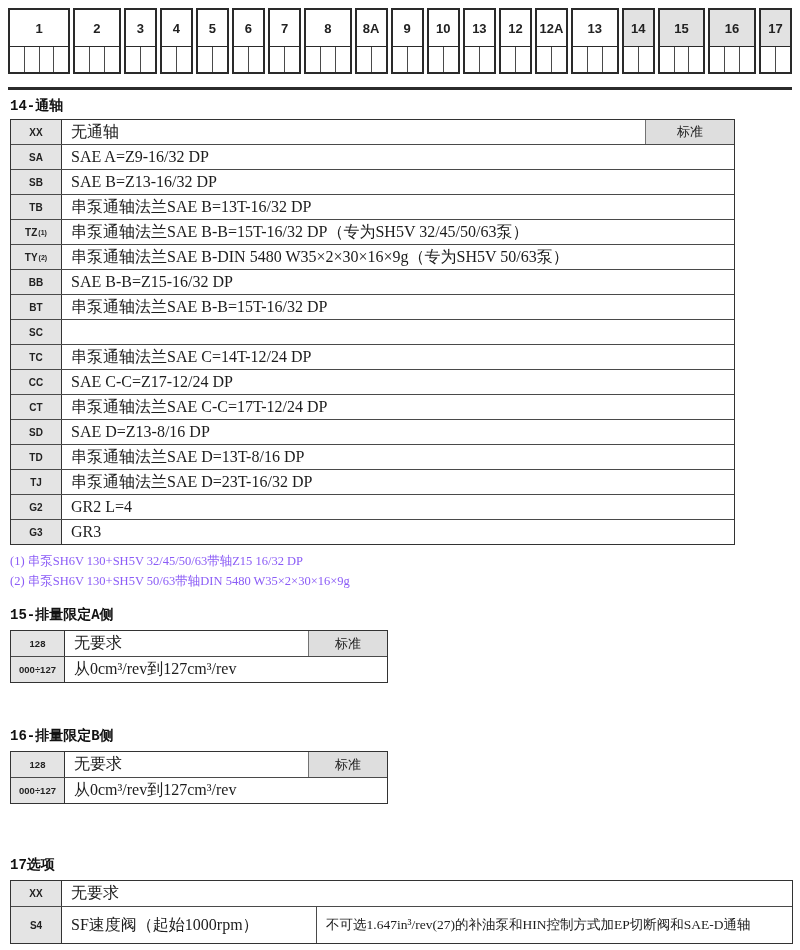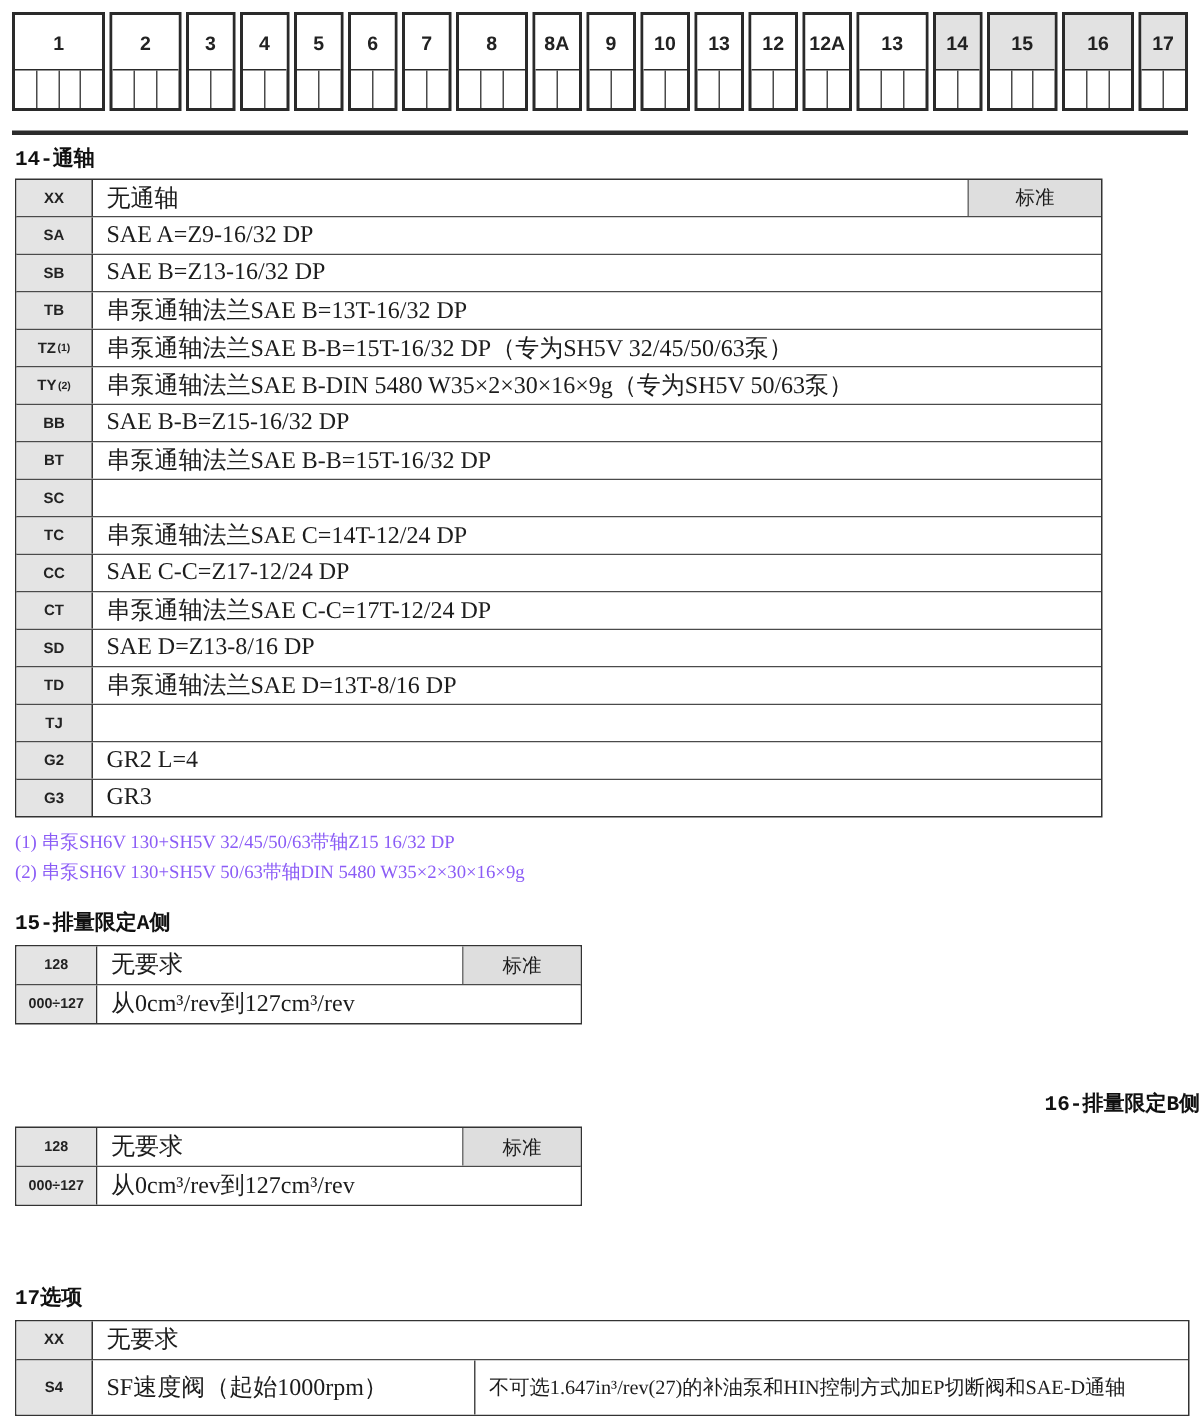--- a/index.html
+++ b/index.html
@@ -37,21 +37,21 @@
   .sec-14{margin-top:7px;}
   .sec-14 .tbl{width:723px;}
   .sec-14 .row{height:24px;}
   .sec-14 .cell-code{width:50px;}
   .sec-14 .cell-badge{width:88px;}
 
   .footnotes{margin-top:6px;}
   .footnote{font-size:12.5px;line-height:20px;color:#8b5cf6;}
 
   .sec-15{margin-top:15px;}
-  .sec-16{margin-top:44px;text-align:right;}
+  .sec-16{margin-top:44px;}
   .sec-15 .tbl,.sec-16 .tbl{width:376px;margin-top:6px;}
   .sec-15 .row,.sec-16 .row{height:25px;}
   .sec-15 .cell-code,.sec-16 .cell-code{width:53px;font-size:9.5px;}
   .sec-15 .cell-badge,.sec-16 .cell-badge{width:78px;}
 
   .sec-17{margin-top:52px;}
   .sec-17 .tbl{width:781px;margin-top:6px;}
   .sec-17 .row{height:25px;}
   .sec-17 .row.has-note{height:36px;}
   .sec-17 .cell-code{width:50px;}
@@ -259,20 +259,21 @@
           <div class="row">
             <div class="cell-code">SD</div>
             <div class="cell-desc">SAE D=Z13-8/16 DP</div>
           </div>
           <div class="row">
             <div class="cell-code">TD</div>
             <div class="cell-desc">串泵通轴法兰SAE D=13T-8/16 DP</div>
           </div>
           <div class="row">
             <div class="cell-code">TJ</div>
+            <div class="cell-desc">串泵通轴法兰SAE D=23T-16/32 DP</div>
           </div>
           <div class="row">
             <div class="cell-code">G2</div>
             <div class="cell-desc">GR2 L=4</div>
           </div>
           <div class="row">
             <div class="cell-code">G3</div>
             <div class="cell-desc">GR3</div>
           </div>
         </div>

